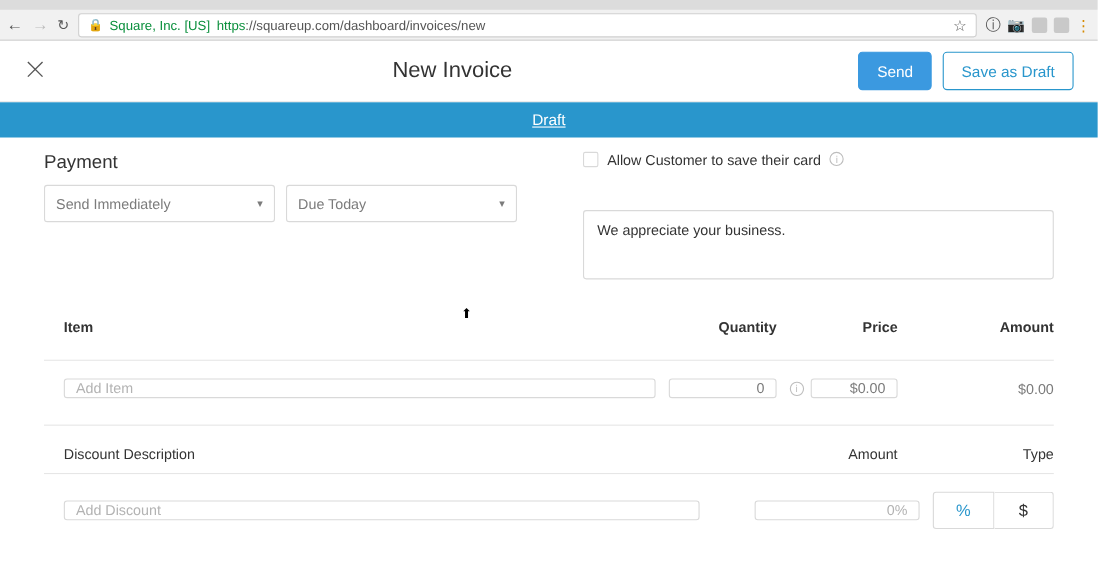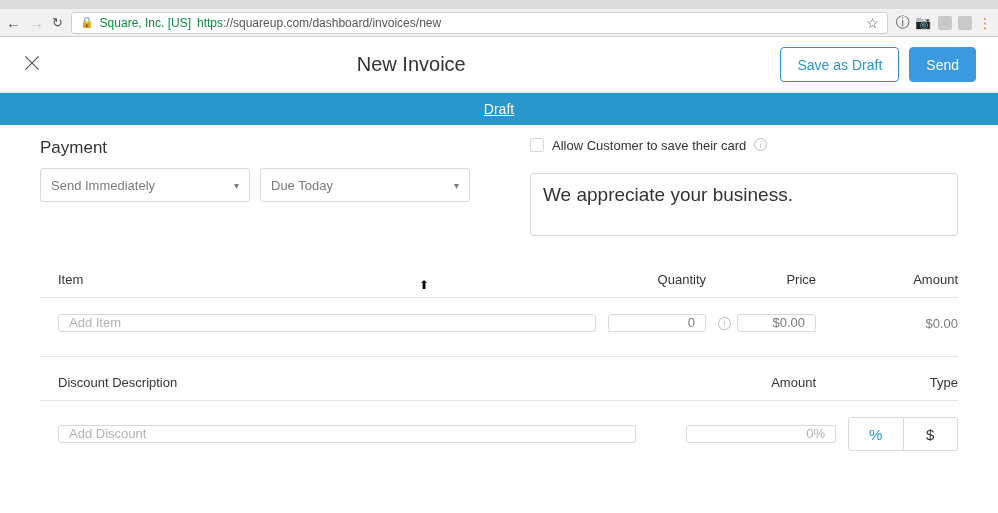--- a/index.html
+++ b/index.html
@@ -46,24 +46,24 @@
   .two-col{display:flex;gap:60px;}
   .left{flex:0 0 430px;}
   .right{flex:1;}
   .section-head{font-size:17px;color:#333;margin:3px 0 3px 0;}
   .checkbox-row{display:flex;align-items:flex-start;gap:8px;color:#333;font-size:13px;margin-bottom:10px;margin-top:3px;}
   .checkbox-row .cb{width:14px;height:14px;border:1px solid var(--border);border-radius:2px;}
   .info-icon{width:13px;height:13px;border:1px solid #bdbdbd;border-radius:50%;display:inline-flex;align-items:center;justify-content:center;font-size:9px;color:#bdbdbd;}
   .select-row{display:flex;gap:10px;margin-top:10px;}
   .select{flex:1;height:34px;border:1px solid var(--border);border-radius:3px;display:flex;align-items:center;padding:0 10px;color:var(--muted);background:#fff;position:relative;font-size:13px;}
   .select .chev{position:absolute;right:10px;top:50%;transform:translateY(-50%);color:var(--muted);font-size:10px;}
-  .textarea{width:100%;height:63px;border:1px solid var(--border);border-radius:3px;padding:10px 12px;font-size:19px;color:#333;resize:both;}
+  .textarea{width:100%;height:63px;border:1px solid var(--border);border-radius:3px;padding:10px 12px;font-size:13px;color:#333;resize:both;margin-top:18px;}
   
   .table{margin-top:36px;}
-  .thead{display:flex;color:#333;font-size:13px;font-weight:400;padding:0 0 10px 0;border-bottom:1px solid var(--light-border);}
+  .thead{display:flex;color:#333;font-size:13px;font-weight:700;padding:0 0 22px 0;border-bottom:1px solid var(--light-border);}
   .col-item{flex:1;padding-left:18px;}
   .col-qty{width:110px;text-align:right;padding-right:12px;}
   .col-price{width:110px;text-align:right;padding-right:12px;}
   .col-amount{width:130px;text-align:right;padding-right:0;}
   .trow{display:flex;align-items:center;margin-top:16px;padding-bottom:24px;border-bottom:1px solid var(--light-border);}
   .item-input{flex:1;margin-left:18px;margin-right:12px;}
   .input{height:18px;border:1px solid var(--border);border-radius:3px;padding:0 10px;font-size:13px;color:#333;background:#fff;}
   .input.placeholder{color:var(--placeholder);}
   .qty-cell{width:110px;padding-right:12px;}
   .qty-input{width:98px;text-align:right;color:var(--muted);}
@@ -119,22 +119,22 @@
 
 <div class="app-header">
   <div class="close-x">
     <svg viewBox="0 0 24 24" fill="none">
         <line x1="4" y1="4" x2="20" y2="20"></line>
         <line x1="20" y1="4" x2="4" y2="20"></line>
       </svg>
   </div>
   <div class="app-title">New Invoice</div>
   <div class="header-actions">
+    <div class="btn btn-primary">Send</div>
     <div class="btn btn-outline">Save as Draft</div>
-    <div class="btn btn-primary">Send</div>
   </div>
 </div>
 
 <div class="draft-banner">
   <span>Draft</span>
 </div>
 
 <div class="page">
 
   <div class="two-col">

